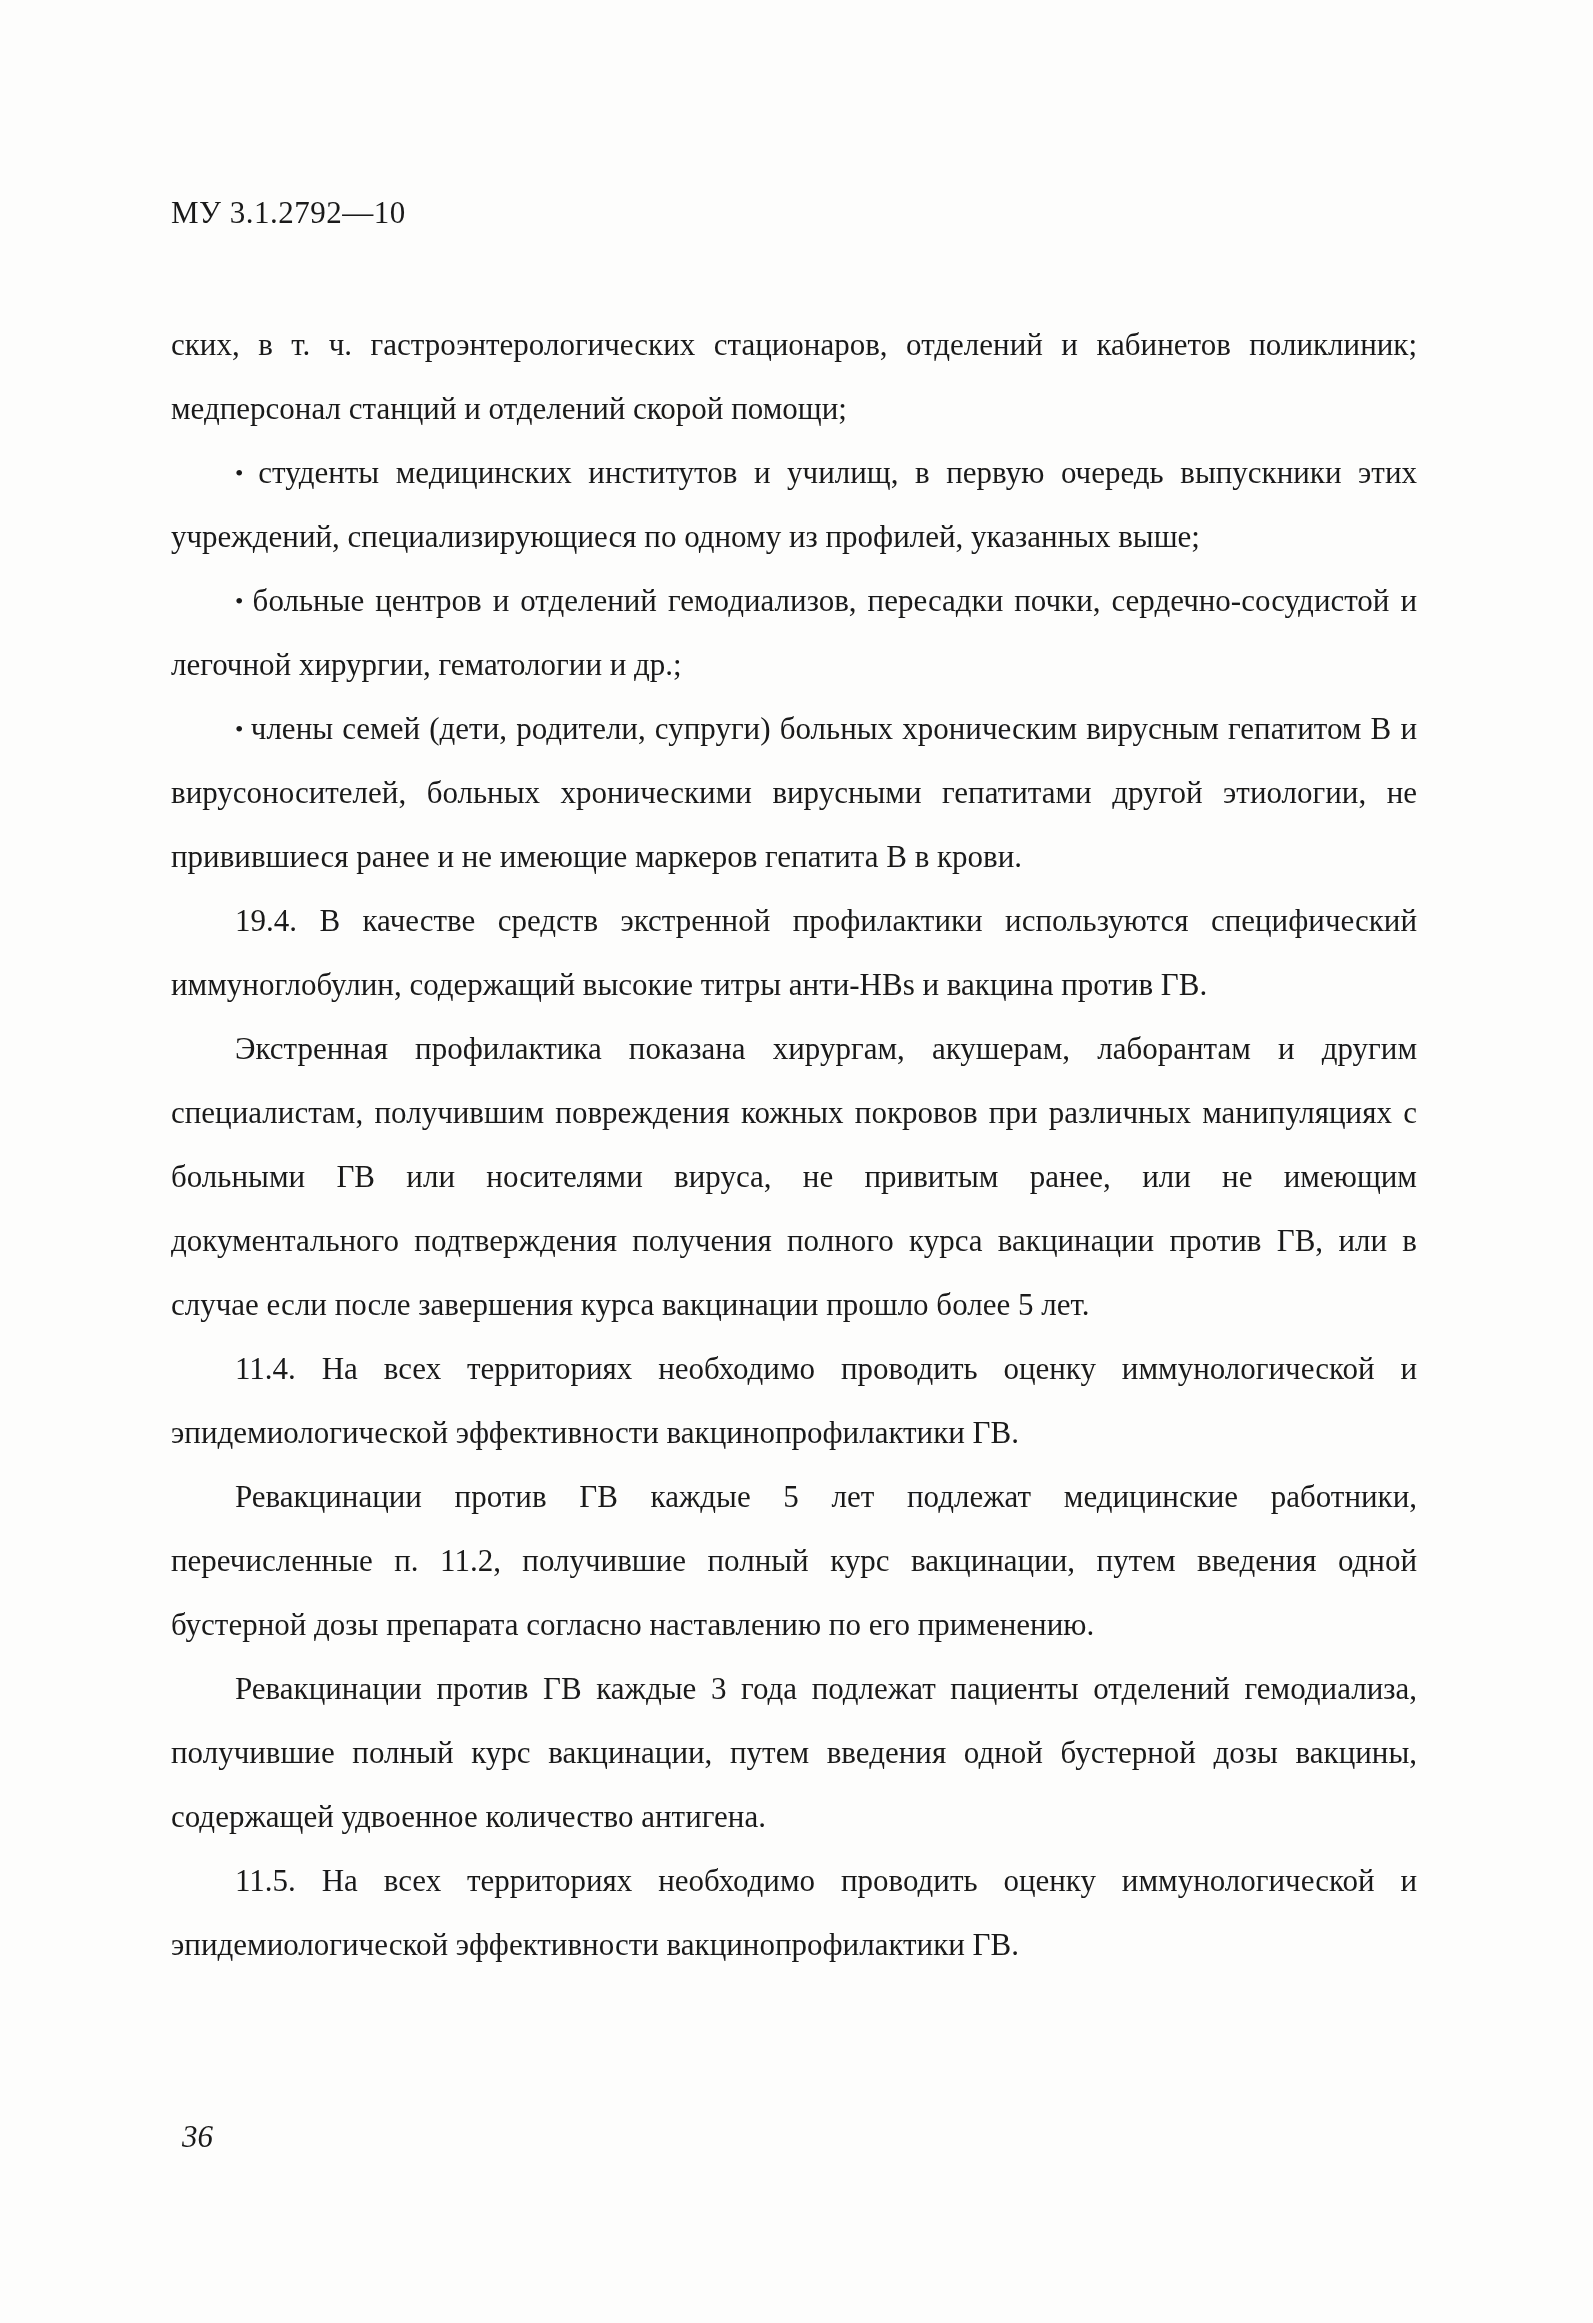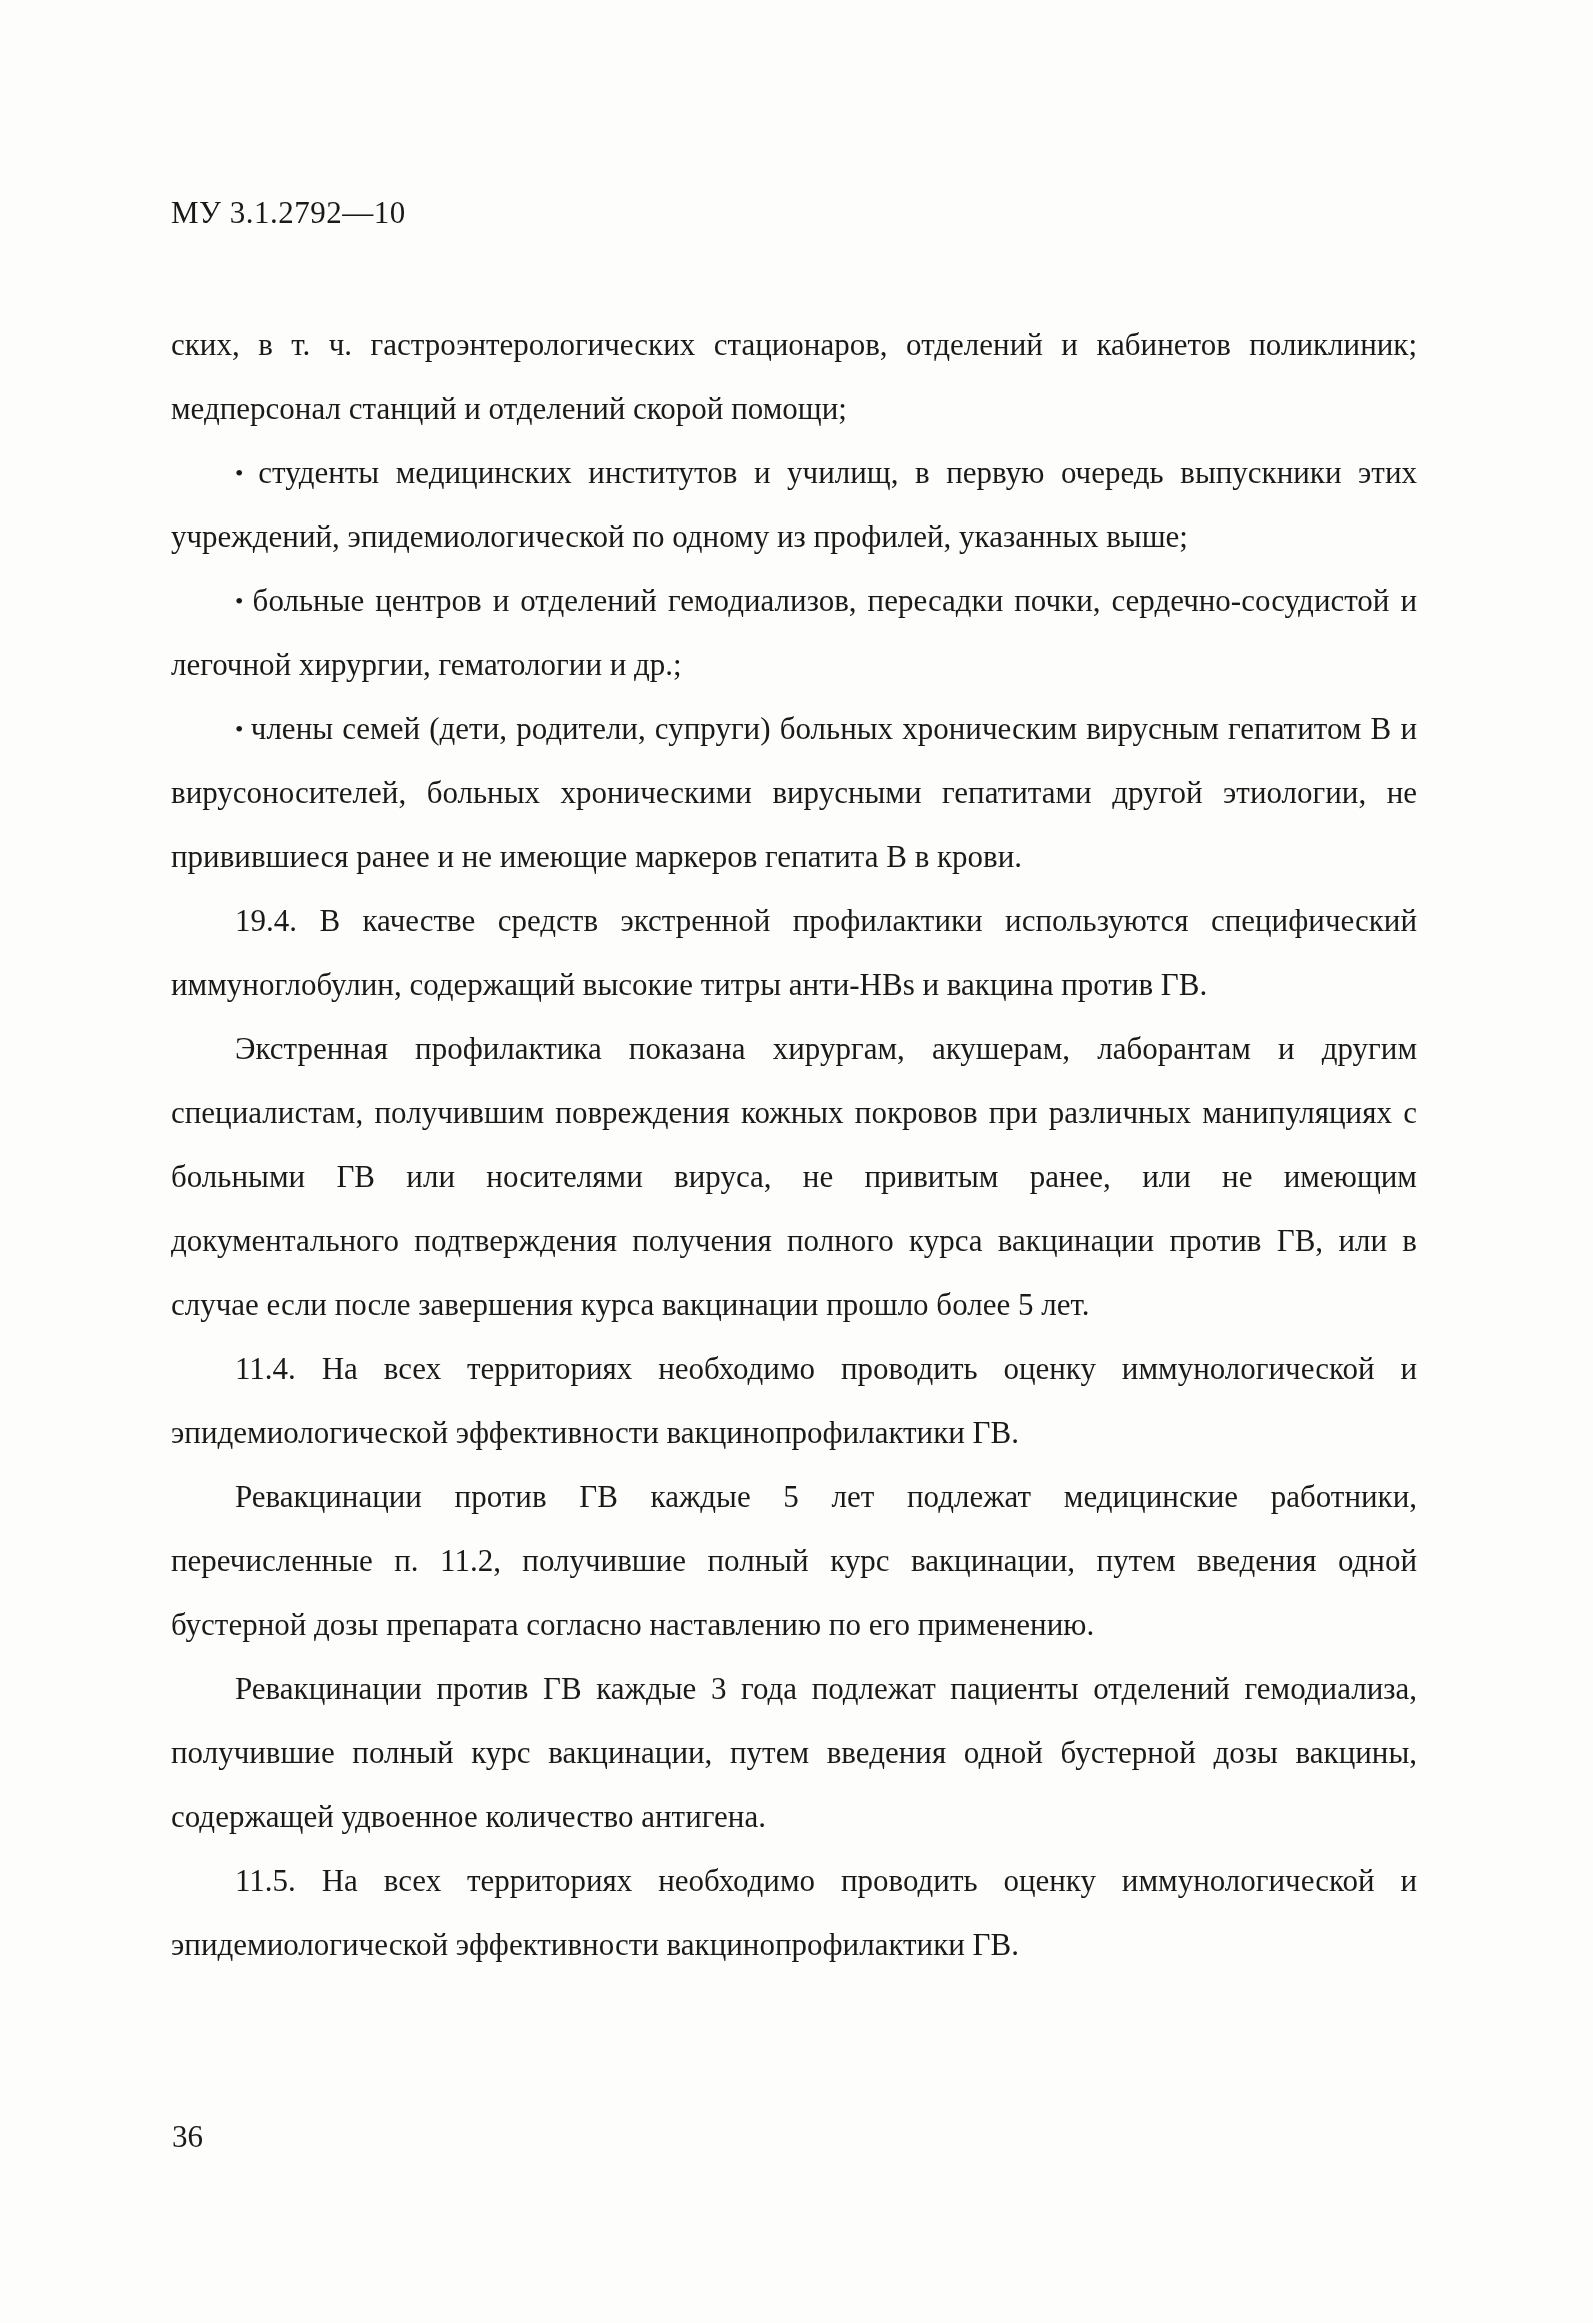--- a/index.html
+++ b/index.html
@@ -48,37 +48,38 @@
   }
   p.bullet {
     text-indent: 64px;
   }
   .bullet-mark {
     font-size: 24px;
     vertical-align: 1.9px;
   }
   .page-number {
     position: absolute;
-    left: 172px;
+    left: 182px;
     top: 2119px;
     font-size: 31px;
+    font-style: italic;
   }
 </style>
 </head>
 <body>
 
 <div class="page">
 
   <div class="content">
 
     <div class="header-line">МУ 3.1.2792—10</div>
 
     <p class="body-par">ских, в т. ч. гастроэнтерологических стационаров, отделений и кабинетов поликлиник; медперсонал станций и отделений скорой помощи;</p>
 
-    <p class="body-par bullet"><span class="bullet-mark">•&nbsp;</span><span>студенты медицинских институтов и училищ, в первую очередь выпускники этих учреждений, эпидемиологической по одному из профилей, указанных выше;</span></p>
+    <p class="body-par bullet"><span class="bullet-mark">•&nbsp;</span><span>студенты медицинских институтов и училищ, в первую очередь выпускники этих учреждений, специализирующиеся по одному из профилей, указанных выше;</span></p>
 
     <p class="body-par bullet"><span class="bullet-mark">•&nbsp;</span><span>больные центров и отделений гемодиализов, пересадки почки, сердечно-сосудистой и легочной хирургии, гематологии и др.;</span></p>
 
     <p class="body-par bullet"><span class="bullet-mark">•&nbsp;</span><span>члены семей (дети, родители, супруги) больных хроническим вирусным гепатитом В и вирусоносителей, больных хроническими вирусными гепатитами другой этиологии, не привившиеся ранее и не имеющие маркеров гепатита В в крови.</span></p>
 
     <p class="body-par indent">19.4. В качестве средств экстренной профилактики используются специфический иммуноглобулин, содержащий высокие титры анти-HBs и вакцина против ГВ.</p>
 
     <p class="body-par indent">Экстренная профилактика показана хирургам, акушерам, лаборантам и другим специалистам, получившим повреждения кожных покровов при различных манипуляциях с больными ГВ или носителями вируса, не привитым ранее, или не имеющим документального подтверждения получения полного курса вакцинации против ГВ, или в случае если после завершения курса вакцинации прошло более 5 лет.</p>
 
     <p class="body-par indent">11.4. На всех территориях необходимо проводить оценку иммунологической и эпидемиологической эффективности вакцинопрофилактики ГВ.</p>

